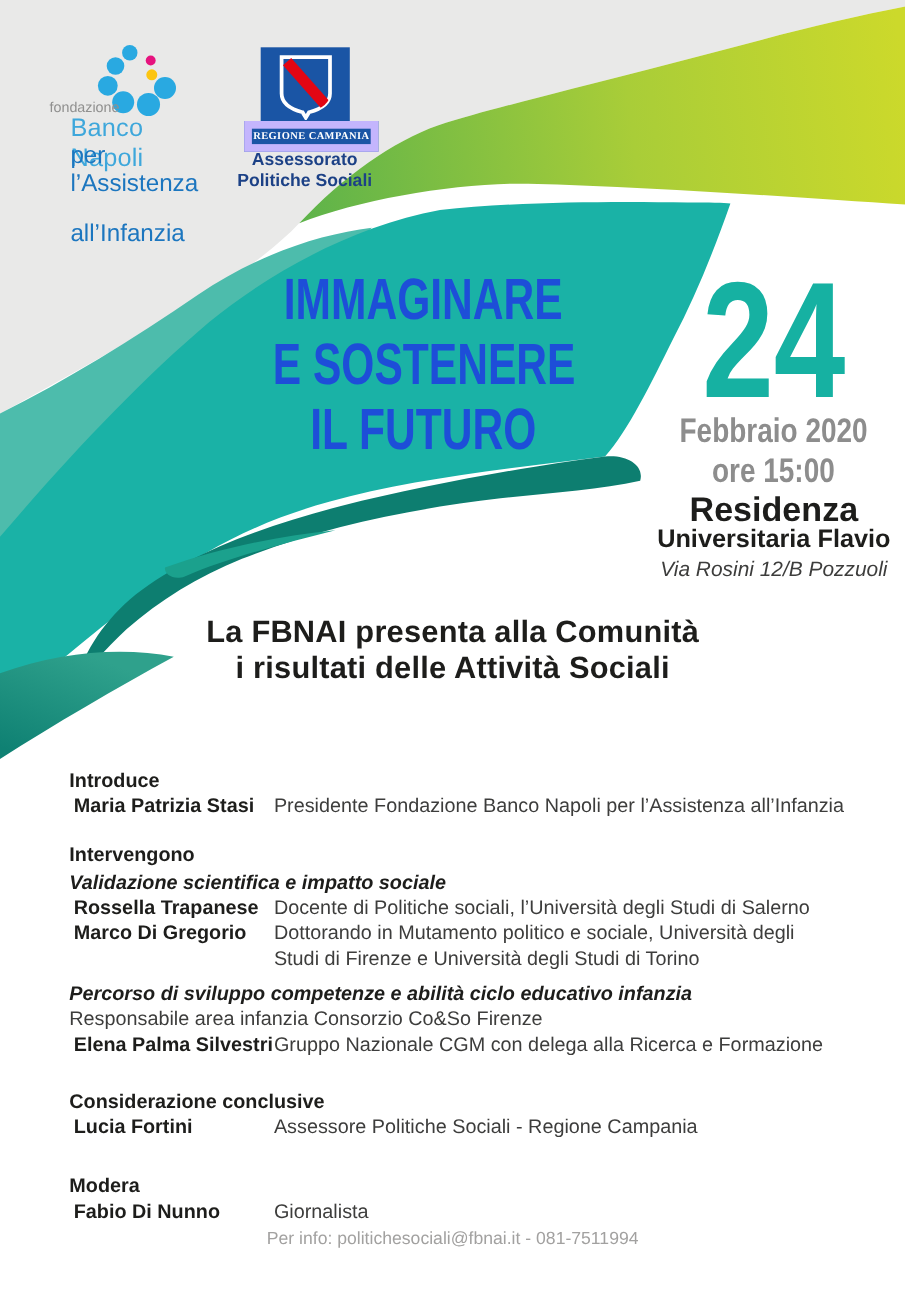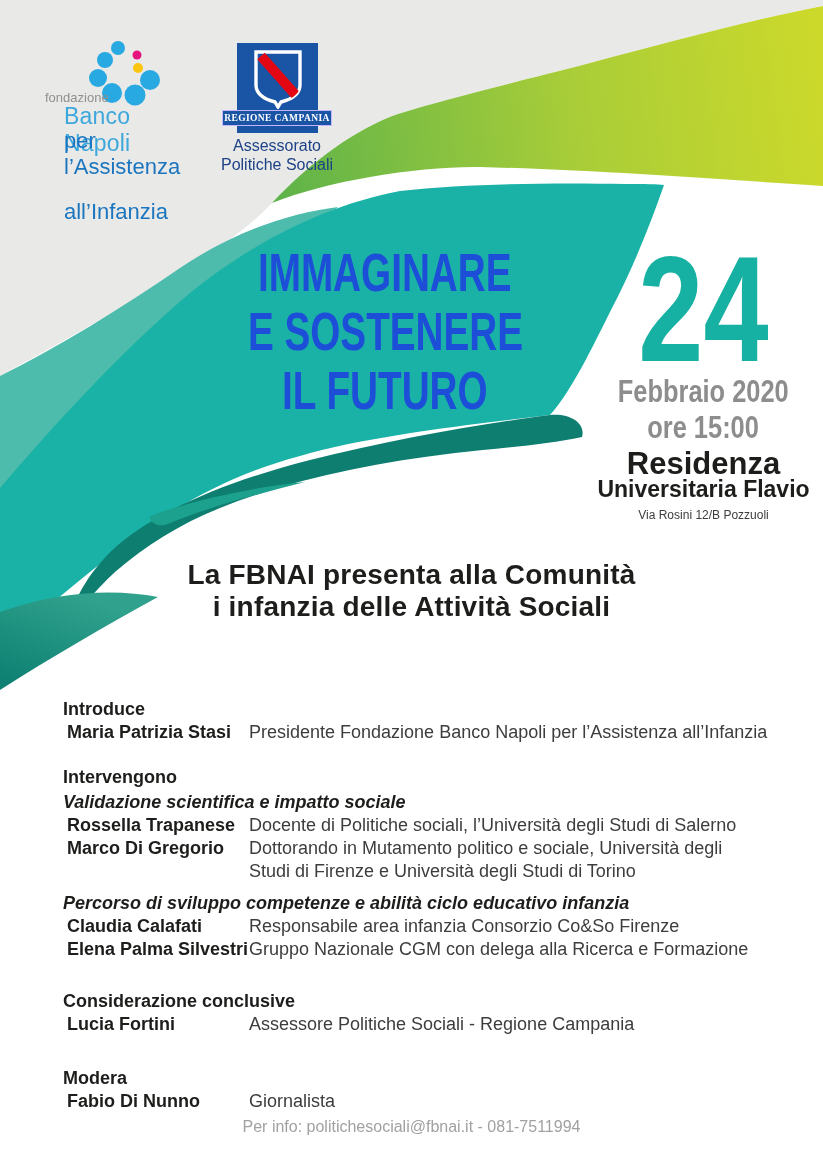--- a/index.html
+++ b/index.html
@@ -16,29 +16,29 @@
   .fbnai-fondazione{position:absolute;left:45px;top:90px;font-size:13px;color:#90908f;}
   .fbnai-l1{position:absolute;left:64px;top:103px;font-size:23px;color:#3ea7db;letter-spacing:.2px;}
   .fbnai-l2{position:absolute;left:64px;top:128px;font-size:22px;color:#1c76bf;}
   .fbnai-l3{position:absolute;left:64px;top:151px;font-size:22px;color:#1c76bf;margin-top:48px;}
 
   .campania-logo{position:absolute;left:0;top:0;}
   .campania-rect{position:absolute;left:237px;top:43px;width:81px;height:90px;background:#1a55a5;}
   .campania-shield{position:absolute;left:250px;top:49px;}
   .campania-box{
     position:absolute;left:222px;top:110px;width:108px;height:14px;
-    background:#1a55a5;border:1px solid #c4b5fd;display:flex;align-items:center;justify-content:center;
+    background:#1a55a5;border:7px solid #c4b5fd;display:flex;align-items:center;justify-content:center;
   }
   .campania-box span{
     font-family:"Liberation Serif", serif;font-weight:bold;font-size:9.5px;color:#ffffff;
     letter-spacing:.4px;white-space:nowrap;
   }
   .campania-a1,.campania-a2{
     position:absolute;left:207px;width:140px;text-align:center;
-    font-weight:normal;color:#1c4186;font-size:16px;
+    font-weight:bold;color:#1c4186;font-size:16px;
   }
   .campania-a1{top:137px;}
   .campania-a2{top:156px;}
 
   
   .banner-title{
     position:absolute;left:178px;top:243px;width:414px;
     text-align:center;line-height:59px;font-weight:bold;font-size:53px;color:#1d4ed8;
   }
   .banner-title .t-line span{display:inline-block;transform:scaleX(.73);transform-origin:50% 50%;white-space:nowrap;}
@@ -48,21 +48,21 @@
   .date-day{
     position:absolute;left:0;top:234px;width:100%;
     font-weight:bold;font-size:150px;line-height:1;color:#16b1a2;
   }
   .date-day span{display:inline-block;transform:scaleX(.78);transform-origin:50% 50%;}
   .cond{display:inline-block;transform:scaleX(.82);transform-origin:50% 50%;white-space:nowrap;}
   .date-month{position:absolute;left:0;top:374px;width:100%;font-weight:bold;font-size:31px;color:#8d8d8d;}
   .date-time{position:absolute;left:0;top:410px;width:100%;font-weight:bold;font-size:31px;color:#8d8d8d;}
   .venue-1{position:absolute;left:0;top:446px;width:100%;font-weight:bold;font-size:31px;color:#1d1d1b;}
   .venue-2{position:absolute;left:0;top:476px;width:100%;font-weight:bold;font-size:23px;color:#1d1d1b;}
-  .venue-addr{position:absolute;left:0;top:508px;width:100%;font-size:12px;color:#3d3d3c;}
+  .venue-addr{position:absolute;left:0;top:508px;width:100%;font-style:italic;font-size:19px;color:#3d3d3c;}
 
   
   .heading{
     position:absolute;left:0;top:559px;width:823px;text-align:center;
     font-weight:bold;font-size:28px;line-height:32px;color:#1d1d1b;letter-spacing:.2px;
   }
 
   
   .program{position:absolute;left:63px;top:698px;right:38px;font-size:18px;line-height:23px;color:#3d3d3c;}
   .p-label{font-weight:bold;color:#1d1d1b;}
@@ -153,21 +153,21 @@
     <div class="date-day"><span>24</span></div>
     <div class="date-month"><span class="cond">Febbraio 2020</span></div>
     <div class="date-time"><span class="cond">ore 15:00</span></div>
     <div class="venue-1">Residenza</div>
     <div class="venue-2">Universitaria Flavio</div>
     <div class="venue-addr">Via Rosini 12/B Pozzuoli</div>
   </div>
 
   <div class="heading">
     <div>La FBNAI presenta alla Comunità</div>
-    <div>i infanzia delle Attività Sociali</div>
+    <div>i risultati delle Attività Sociali</div>
   </div>
 
   <div class="program">
     <div class="p-label">Introduce</div>
     <div class="p-row">
       <div class="p-name">Maria Patrizia Stasi</div>
       <div class="p-role">Presidente Fondazione Banco Napoli per l’Assistenza all’Infanzia</div>
     </div>
 
     <div class="p-label mt-interv">Intervengono</div>
@@ -179,21 +179,20 @@
     <div class="p-row">
       <div class="p-name">Marco Di Gregorio</div>
       <div class="p-role">
         <div>Dottorando in Mutamento politico e sociale, Università degli</div>
         <div>Studi di Firenze e Università degli Studi di Torino</div>
       </div>
     </div>
 
     <div class="p-sub mt-perc">Percorso di sviluppo competenze e abilità ciclo educativo infanzia</div>
     <div class="p-row">
-      <div class="p-name">Claudia Calafati</div>
       <div class="p-role">Responsabile area infanzia Consorzio Co&amp;So Firenze</div>
     </div>
     <div class="p-row">
       <div class="p-name">Elena Palma Silvestri</div>
       <div class="p-role">Gruppo Nazionale CGM con delega alla Ricerca e Formazione</div>
     </div>
 
     <div class="p-label mt-cons">Considerazione conclusive</div>
     <div class="p-row">
       <div class="p-name">Lucia Fortini</div>

